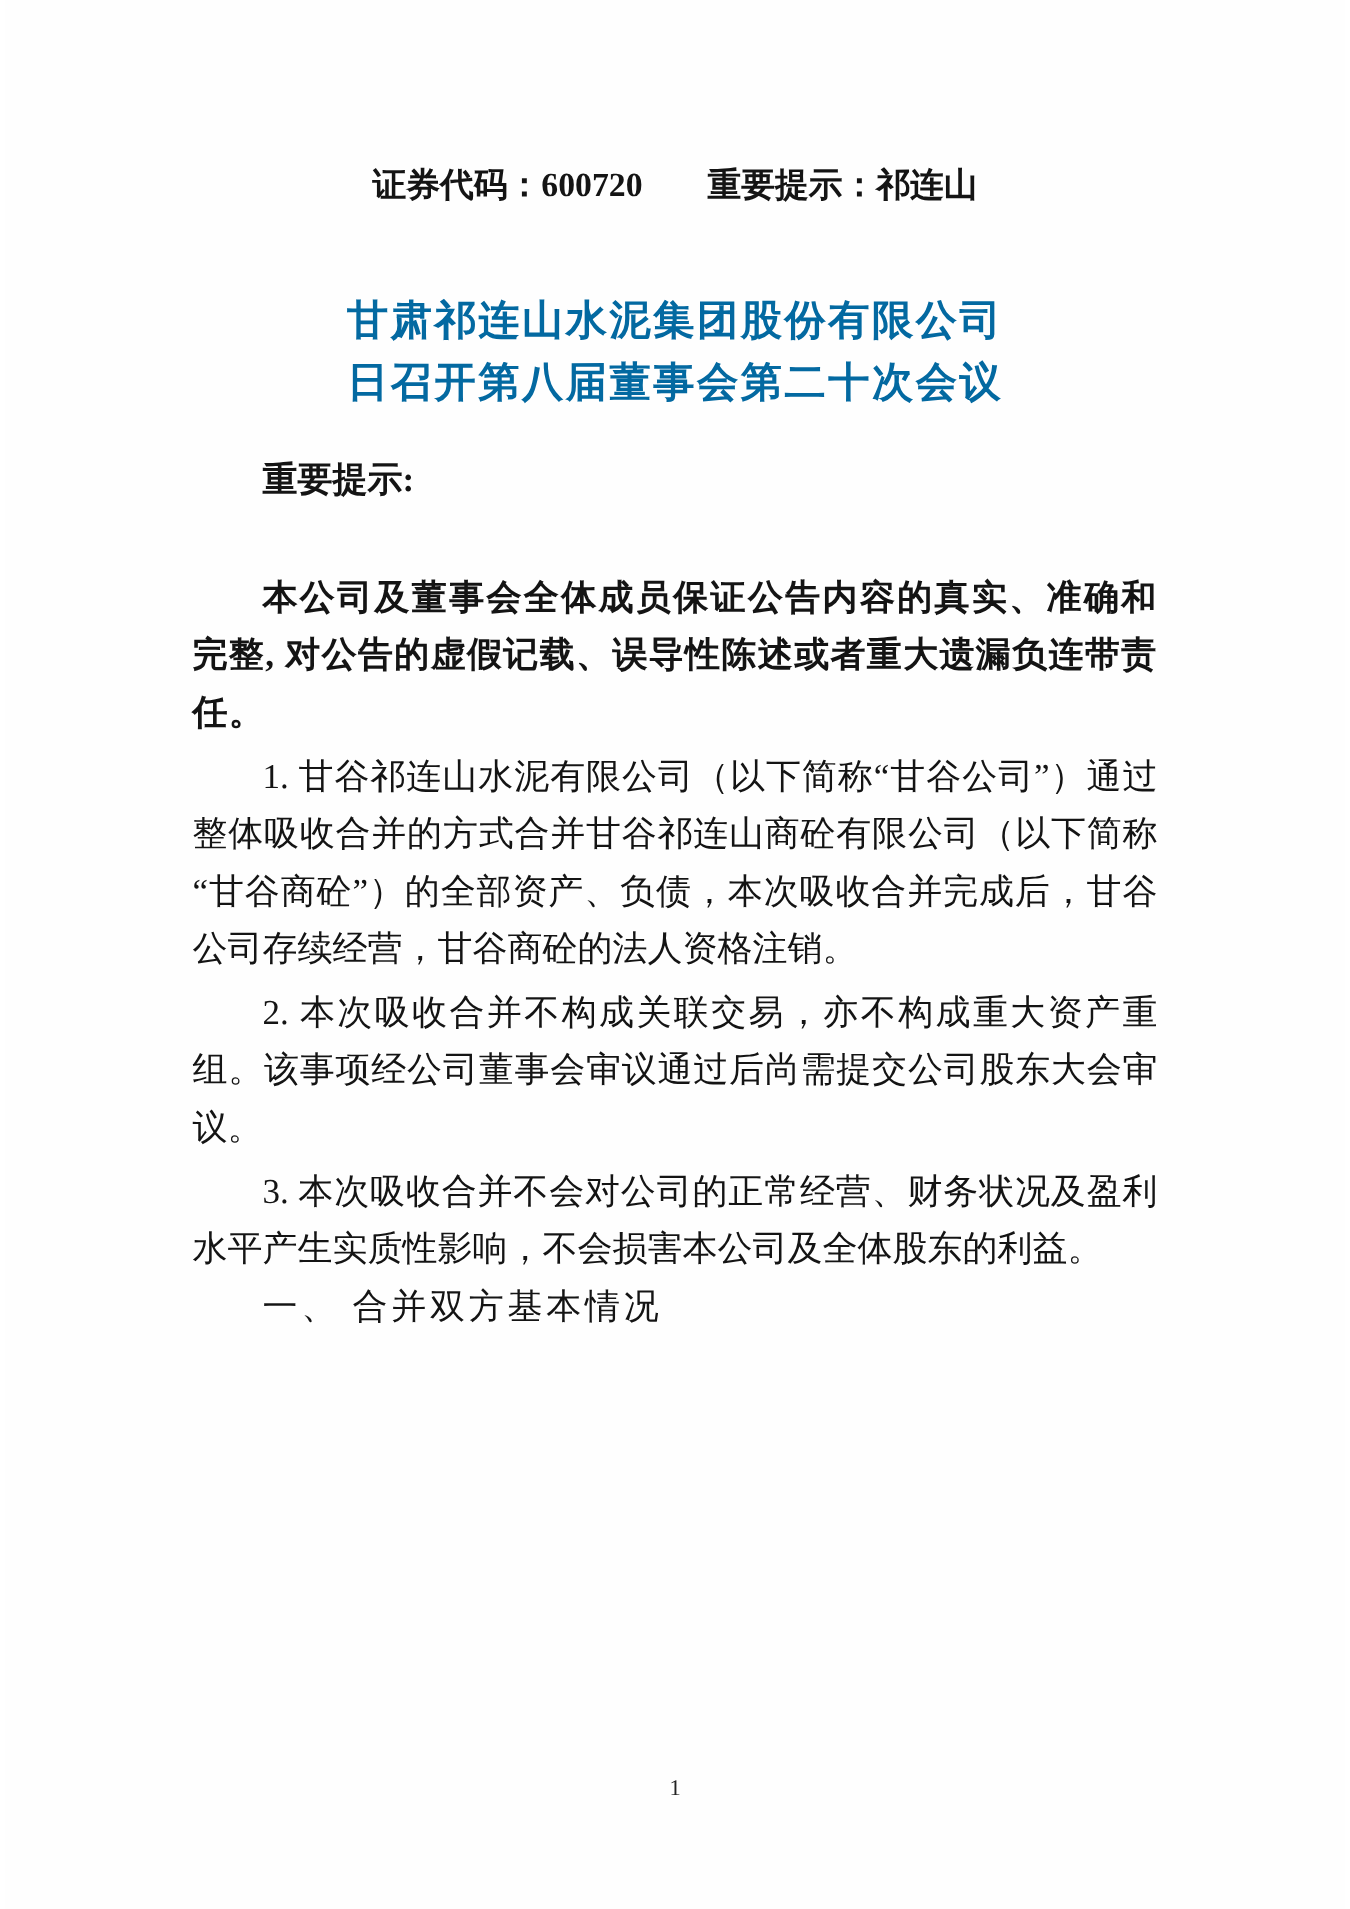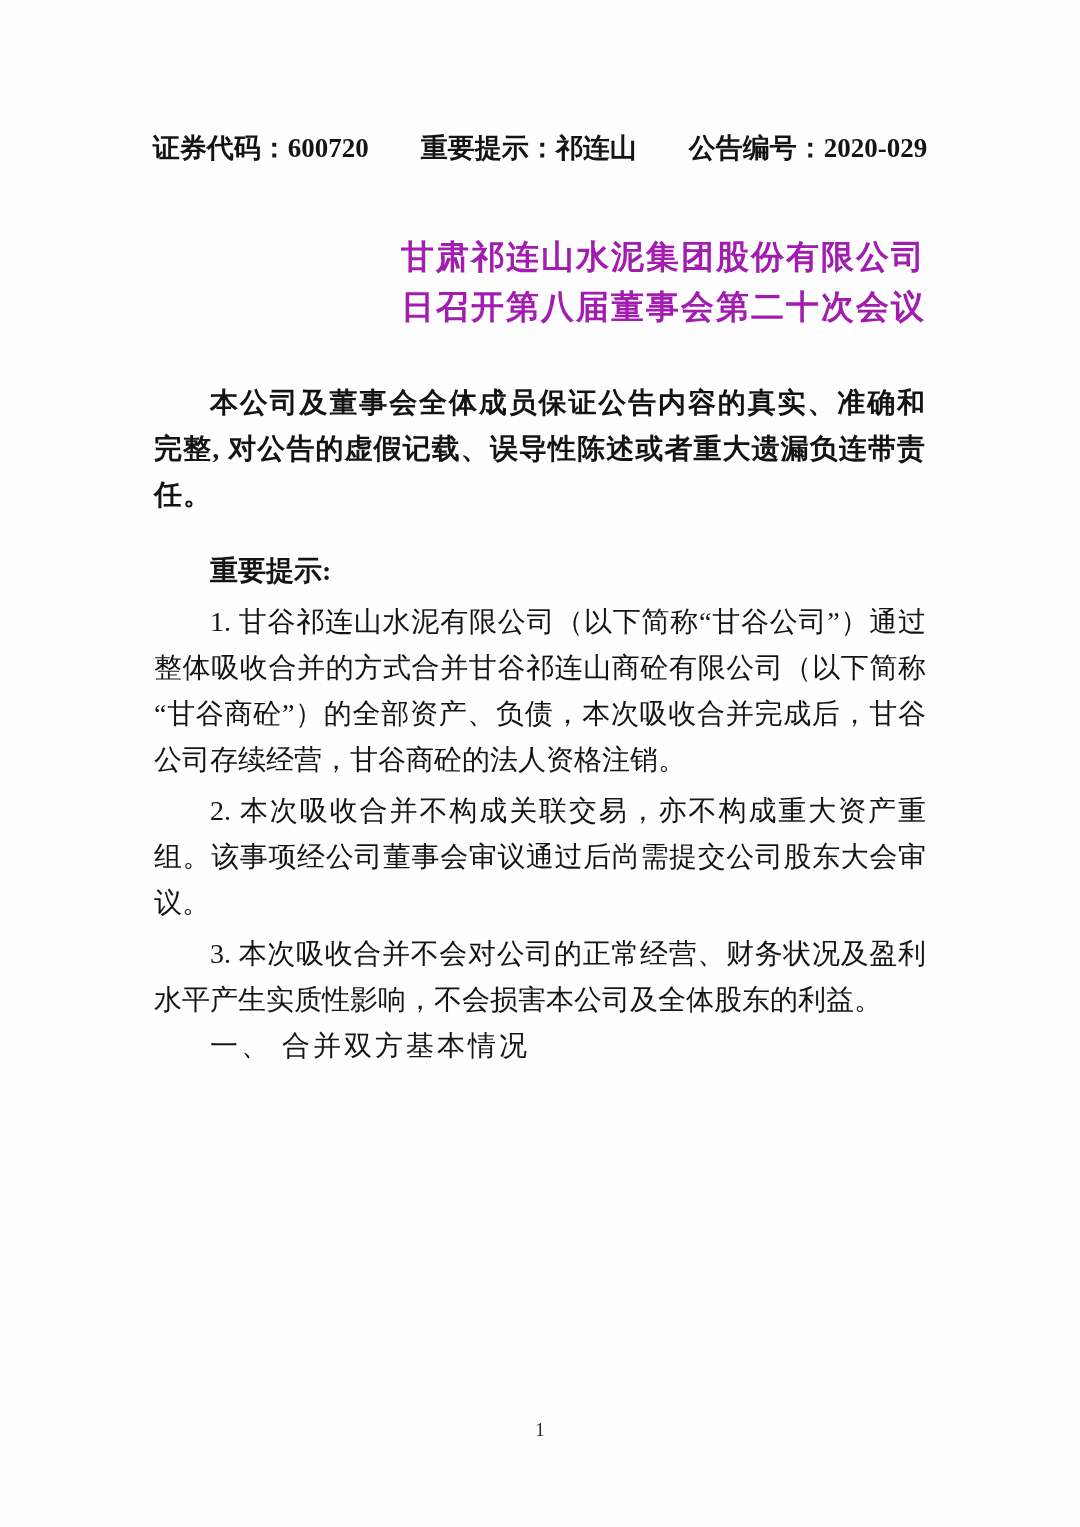--- a/index.html
+++ b/index.html
@@ -23,22 +23,22 @@
     display: flex;
     justify-content: center;
     gap: 52px;
     font-size: 27px;
     font-weight: bold;
     white-space: nowrap;
     line-height: 36px;
   }
   .title {
     margin: 66px 0 0 0;
-    text-align: right;
-    color: #a21caf;
+    text-align: center;
+    color: #0369a1;
   }
   .title-line {
     display: block;
     font-size: 33px;
     font-weight: bold;
     line-height: 50px;
     letter-spacing: 2px;
   }
   p.para {
     margin: 0;
@@ -78,31 +78,30 @@
   }
 </style>
 </head>
 <body>
 
 <div class="page">
 
   <div class="header-line">
     <span>证券代码：600720</span>
     <span>重要提示：祁连山</span>
-    <span>公告编号：2020-029</span>
   </div>
 
   <h1 class="title">
     <span class="title-line">甘肃祁连山水泥集团股份有限公司</span>
     <span class="title-line">日召开第八届董事会第二十次会议</span>
   </h1>
 
+  <p class="para notice-heading">重要提示:</p>
+
   <p class="para declaration">本公司及董事会全体成员保证公告内容的真实、准确和完整, 对公告的虚假记载、误导性陈述或者重大遗漏负连带责任。</p>
-
-  <p class="para notice-heading">重要提示:</p>
 
   <p class="para notice-item">1. 甘谷祁连山水泥有限公司（以下简称“甘谷公司”）通过整体吸收合并的方式合并甘谷祁连山商砼有限公司（以下简称“甘谷商砼”）的全部资产、负债，本次吸收合并完成后，甘谷公司存续经营，甘谷商砼的法人资格注销。</p>
   <p class="para notice-item">2. 本次吸收合并不构成关联交易，亦不构成重大资产重组。该事项经公司董事会审议通过后尚需提交公司股东大会审议。</p>
   <p class="para notice-item">3. 本次吸收合并不会对公司的正常经营、财务状况及盈利水平产生实质性影响，不会损害本公司及全体股东的利益。</p>
 
 
   <p class="para section-heading">一、 合并双方基本情况</p>
 
   <div class="page-number">1</div>
 

